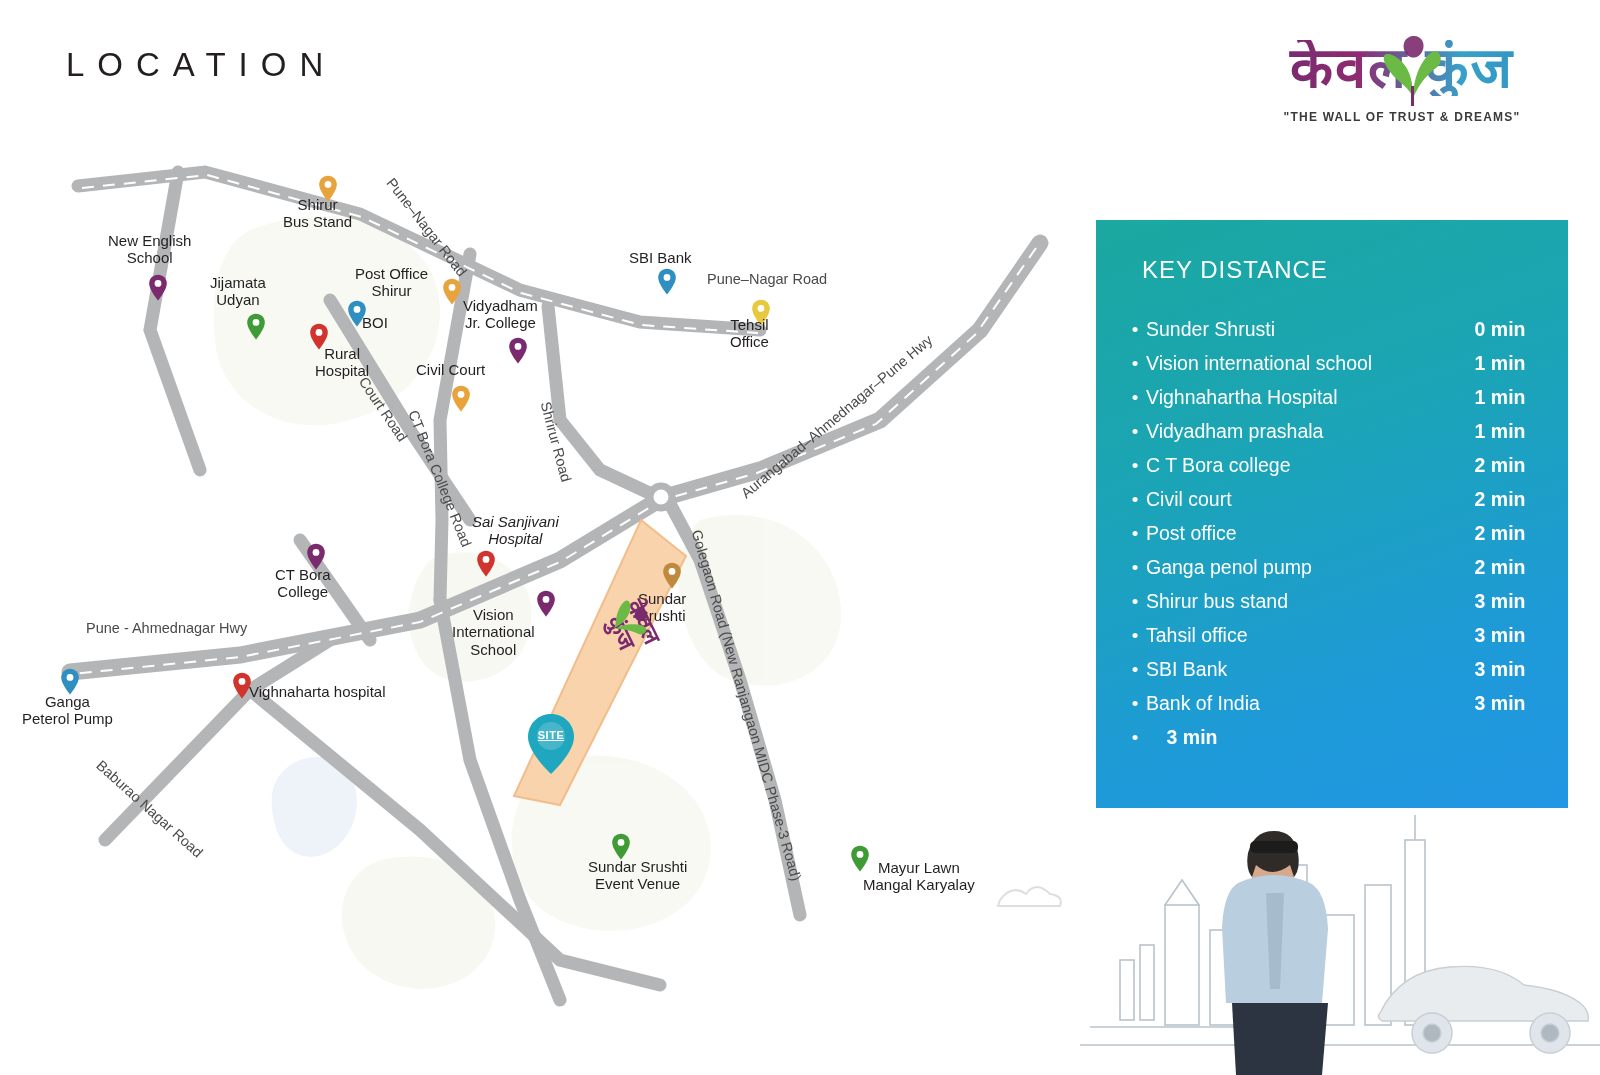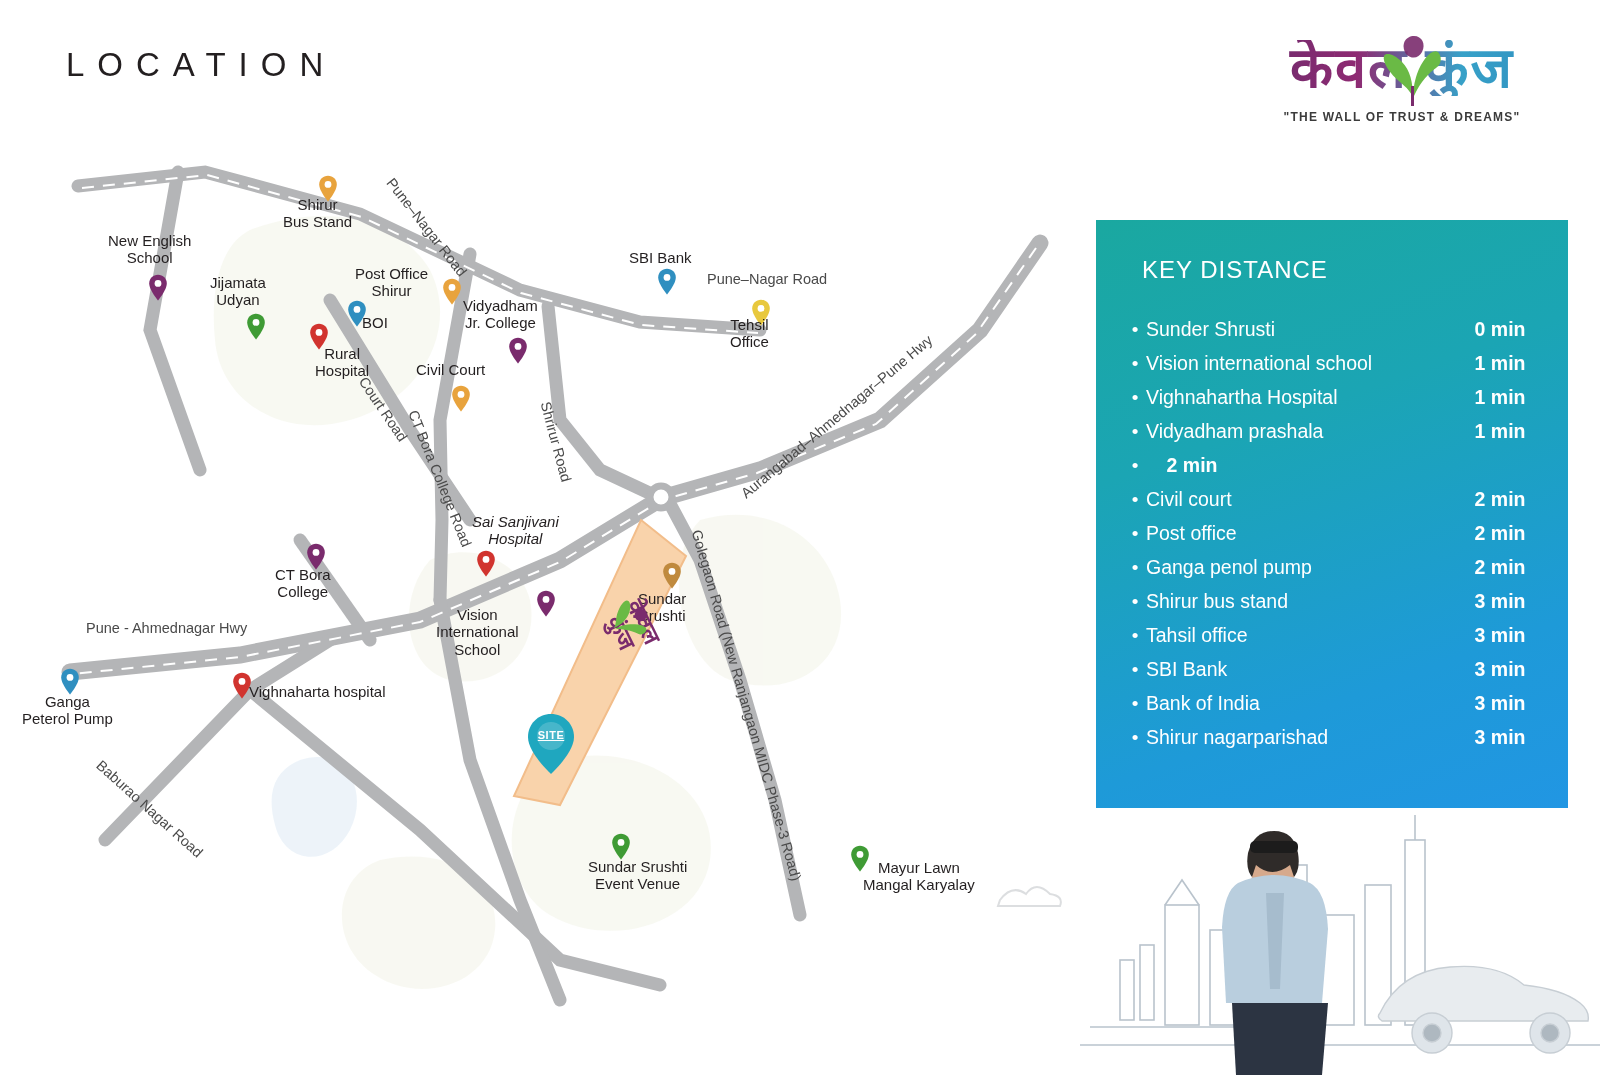--- a/index.html
+++ b/index.html
@@ -242,21 +242,21 @@
         </svg>
       </div>
       <div class="maplabel" style="left: 275px; top: 566px;">CT Bora
 College</div>
       <div class="pin" style="left: 536px; top: 590px;">
         <svg viewBox="0 0 20 27">
           <path d="M10 .8C5 .8 1.2 4.6 1.2 9.4c0 6.5 8.8 17 8.8 17s8.8-10.5 8.8-17C18.8 4.6 15 .8 10 .8z" fill="#7a2b6d"></path>
           <circle cx="10" cy="9.4" r="3.4" fill="#fff"></circle>
         </svg>
       </div>
-      <div class="maplabel" style="left: 436px; top: 606px;">Vision
+      <div class="maplabel" style="left: 452px; top: 606px;">Vision
 International
 School</div>
       <div class="pin" style="left: 662px; top: 562px;">
         <svg viewBox="0 0 20 27">
           <path d="M10 .8C5 .8 1.2 4.6 1.2 9.4c0 6.5 8.8 17 8.8 17s8.8-10.5 8.8-17C18.8 4.6 15 .8 10 .8z" fill="#c08a3e"></path>
           <circle cx="10" cy="9.4" r="3.4" fill="#fff"></circle>
         </svg>
       </div>
       <div class="maplabel" style="left: 638px; top: 590px;">Sundar
 Srushti</div>
@@ -341,20 +341,21 @@
         <span class="key-name">Vighnahartha Hospital</span>
         <span class="key-time">1 min</span>
       </div>
       <div class="key-row">
         <span class="key-bullet">•</span>
         <span class="key-name">Vidyadham prashala</span>
         <span class="key-time">1 min</span>
       </div>
       <div class="key-row">
         <span class="key-bullet">•</span>
+        <span class="key-name">C T Bora college</span>
         <span class="key-time">2 min</span>
       </div>
       <div class="key-row">
         <span class="key-bullet">•</span>
         <span class="key-name">Civil court</span>
         <span class="key-time">2 min</span>
       </div>
       <div class="key-row">
         <span class="key-bullet">•</span>
         <span class="key-name">Post office</span>
@@ -380,21 +381,20 @@
         <span class="key-name">SBI Bank</span>
         <span class="key-time">3 min</span>
       </div>
       <div class="key-row">
         <span class="key-bullet">•</span>
         <span class="key-name">Bank of India</span>
         <span class="key-time">3 min</span>
       </div>
       <div class="key-row">
         <span class="key-bullet">•</span>
-        <span class="key-name">Shirur nagarparishad</span>
         <span class="key-time">3 min</span>
       </div>
     </div>
 </div>
 
 <svg id="artwork" viewBox="0 0 520 330">
 
   <g stroke="#b9c3cc" stroke-width="1.6" fill="none">
     <rect x="40" y="215" width="14" height="60"></rect>
     <rect x="60" y="200" width="14" height="75"></rect>

